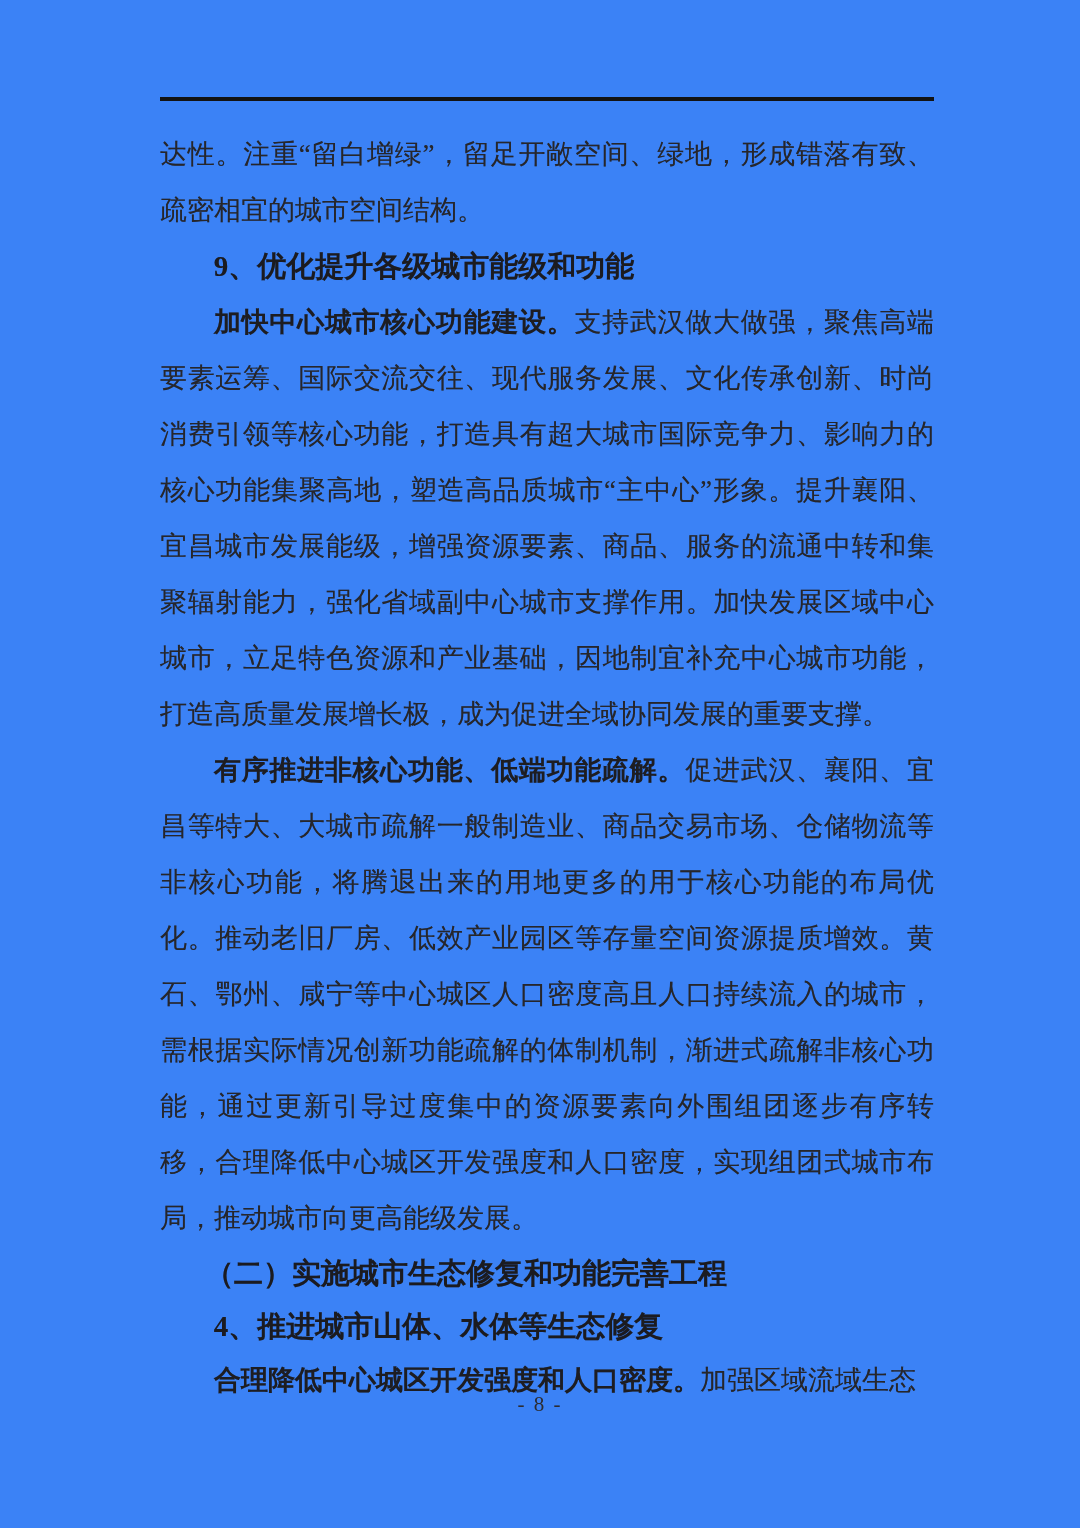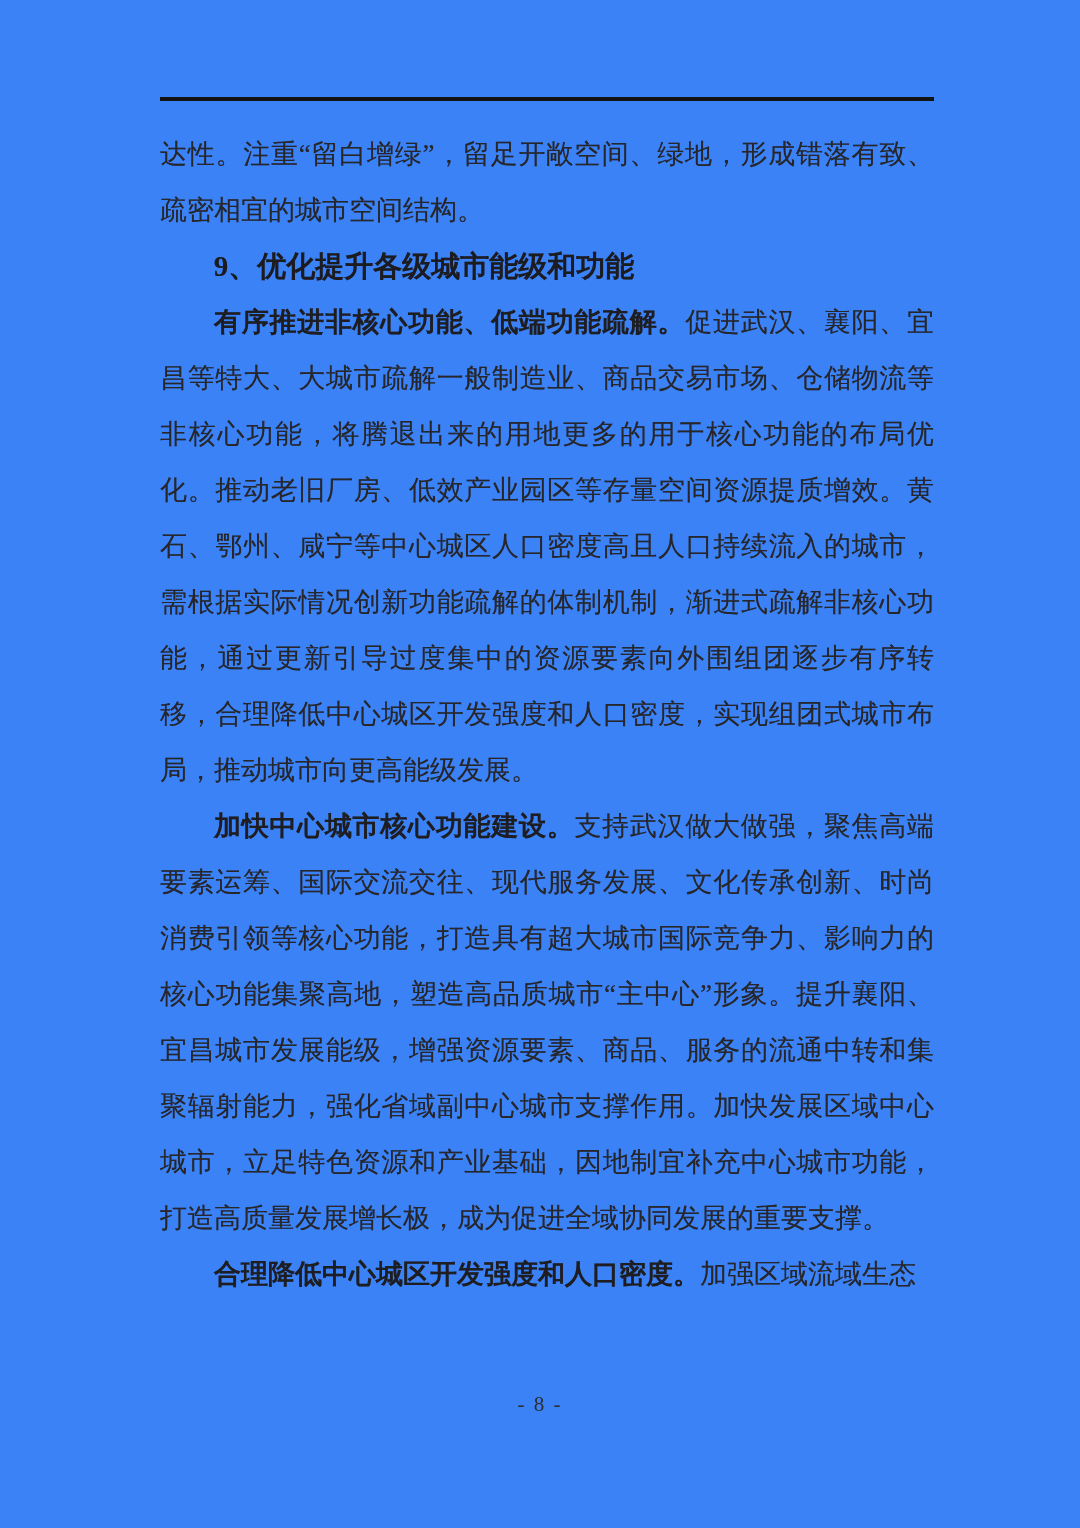--- a/index.html
+++ b/index.html
@@ -88,25 +88,27 @@
 <div class="page">
 
   <div class="top-rule"></div>
 
   <div class="content">
 
     <p class="body-para no-indent">达性。注重“留白增绿”，留足开敞空间、绿地，形成错落有致、疏密相宜的城市空间结构。</p>
 
     <h3 class="num-heading">9、优化提升各级城市能级和功能</h3>
 
+    <p class="body-para"><b class="lead">加快中心城市核心功能建设。</b><span>支持武汉做大做强，聚焦高端要素运筹、国际交流交往、现代服务发展、文化传承创新、时尚消费引领等核心功能，打造具有超大城市国际竞争力、影响力的核心功能集聚高地，塑造高品质城市“主中心”形象。提升襄阳、宜昌城市发展能级，增强资源要素、商品、服务的流通中转和集聚辐射能力，强化省域副中心城市支撑作用。加快发展区域中心城市，立足特色资源和产业基础，因地制宜补充中心城市功能，打造高质量发展增长极，成为促进全域协同发展的重要支撑。</span></p>
+
     <p class="body-para"><b class="lead">有序推进非核心功能、低端功能疏解。</b><span>促进武汉、襄阳、宜昌等特大、大城市疏解一般制造业、商品交易市场、仓储物流等非核心功能，将腾退出来的用地更多的用于核心功能的布局优化。推动老旧厂房、低效产业园区等存量空间资源提质增效。黄石、鄂州、咸宁等中心城区人口密度高且人口持续流入的城市，需根据实际情况创新功能疏解的体制机制，渐进式疏解非核心功能，通过更新引导过度集中的资源要素向外围组团逐步有序转移，合理降低中心城区开发强度和人口密度，实现组团式城市布局，推动城市向更高能级发展。</span></p>
 
-    <p class="body-para"><b class="lead">加快中心城市核心功能建设。</b><span>支持武汉做大做强，聚焦高端要素运筹、国际交流交往、现代服务发展、文化传承创新、时尚消费引领等核心功能，打造具有超大城市国际竞争力、影响力的核心功能集聚高地，塑造高品质城市“主中心”形象。提升襄阳、宜昌城市发展能级，增强资源要素、商品、服务的流通中转和集聚辐射能力，强化省域副中心城市支撑作用。加快发展区域中心城市，立足特色资源和产业基础，因地制宜补充中心城市功能，打造高质量发展增长极，成为促进全域协同发展的重要支撑。</span></p>
+    <h2 class="section-heading">（二）实施城市生态修复和功能完善工程</h2>
 
-
+    <h3 class="num-heading tight">4、推进城市山体、水体等生态修复</h3>
 
     <p class="body-para"><b class="lead">合理降低中心城区开发强度和人口密度。</b><span>加强区域流域生态</span></p>
 
   </div>
 
   <div class="page-number">- 8 -</div>
 
 </div>
 
 </body></html>

